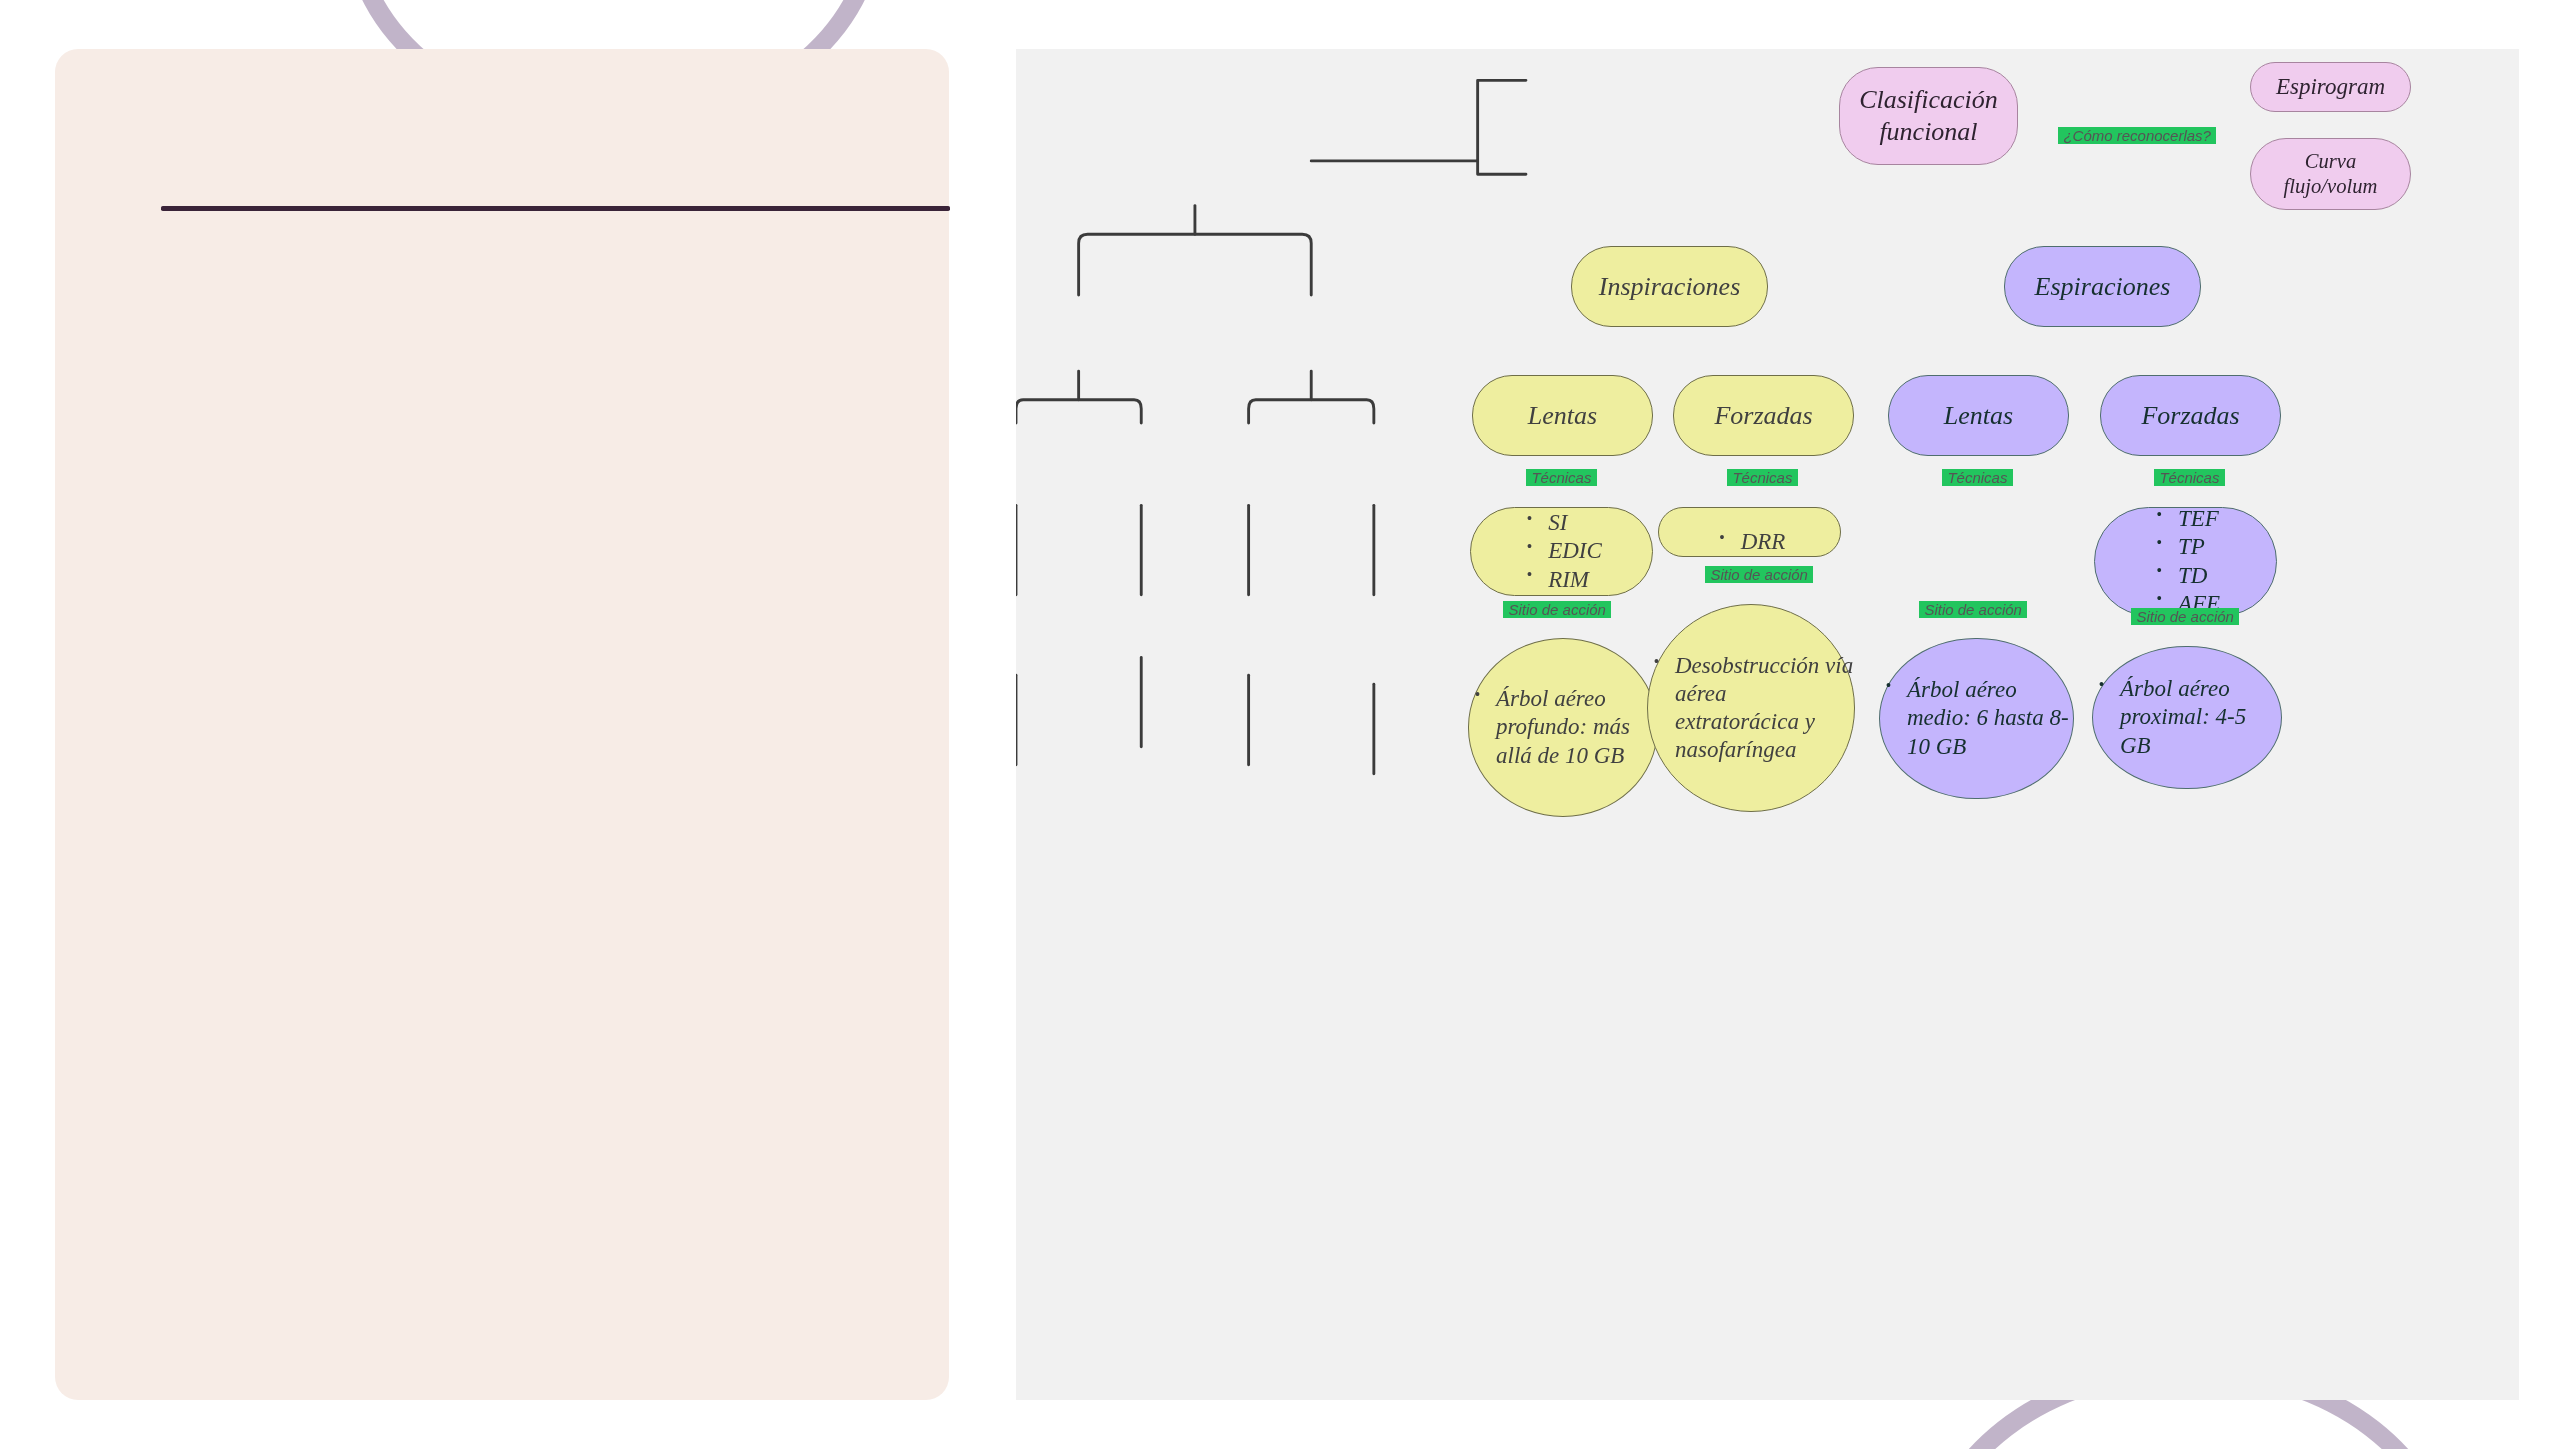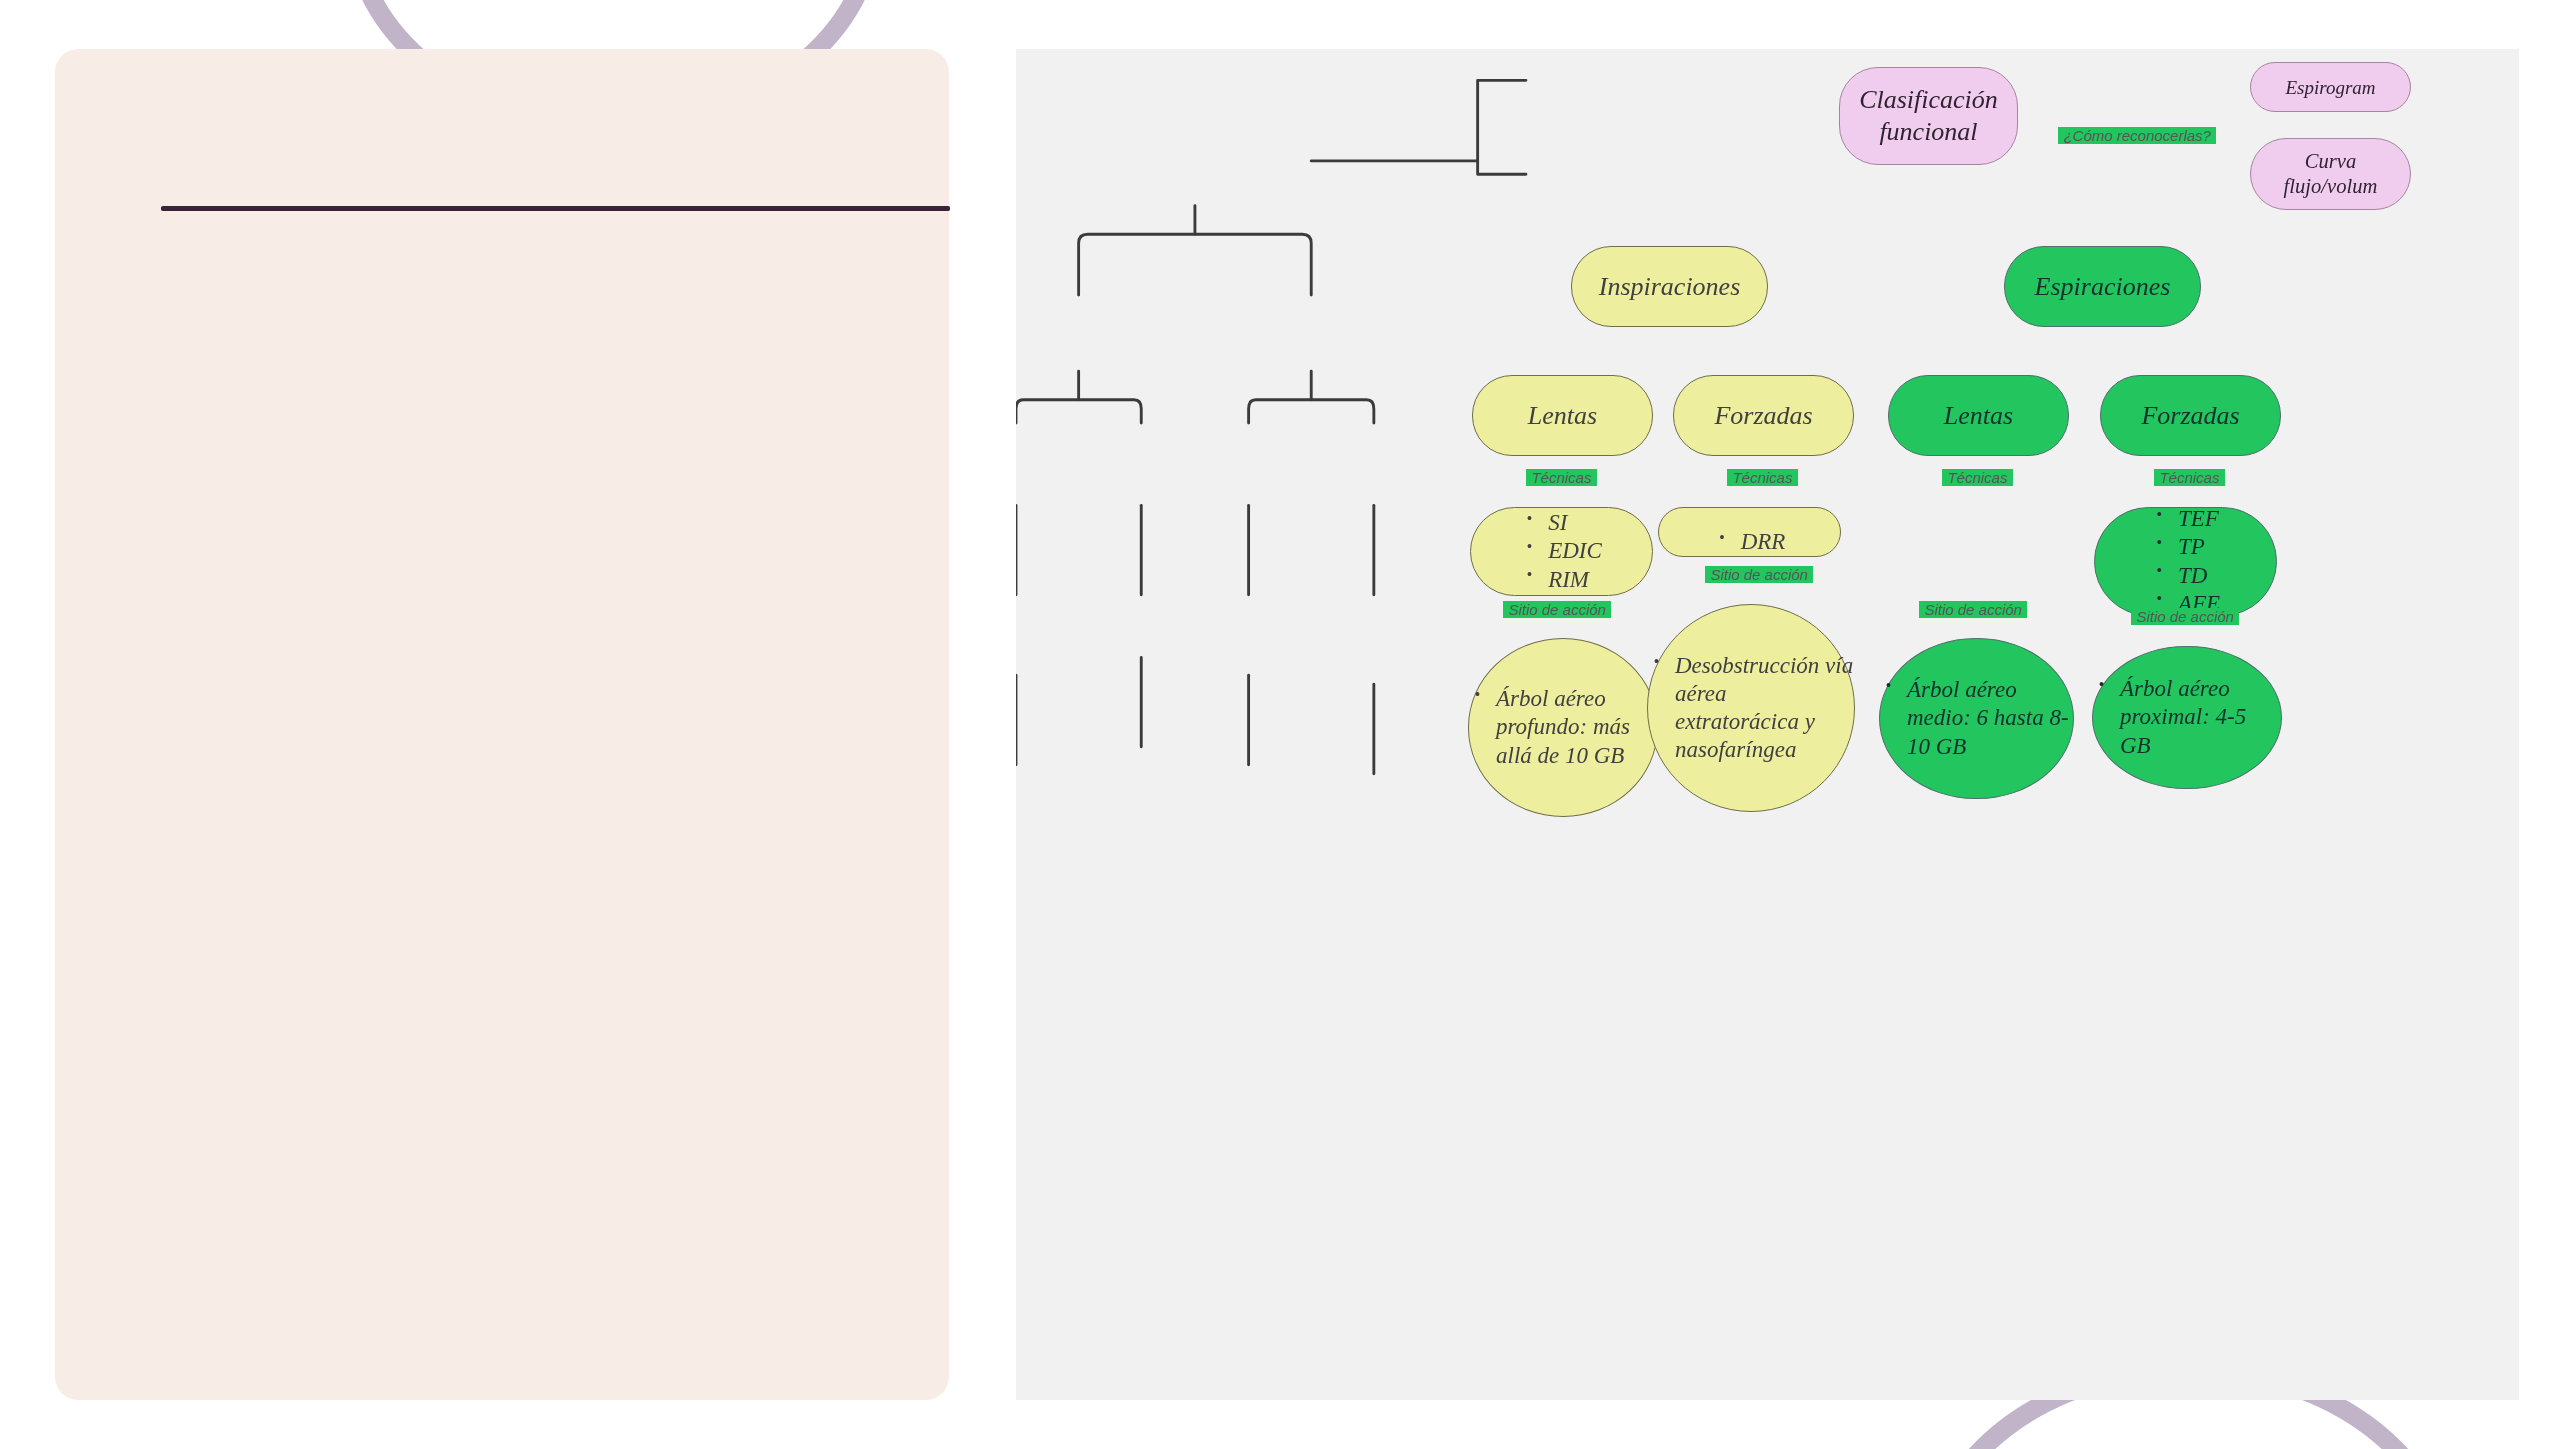--- a/index.html
+++ b/index.html
@@ -40,21 +40,21 @@
     border:1.4px solid #5f5f4d;
     display:flex;align-items:center;justify-content:center;
     text-align:center;
     color:#231f20;
     font-family:"Liberation Serif", serif;
     line-height:1.22;
     z-index:3;
   }
   .node.pink{background:#f0ccee;border-color:#a7849f;color:#2e2330;}
   .node.yellow{background:#eeee9f;border-color:#6e6e48;color:#404040;}
-  .node.teal{background:#22c55e;border-color:#4f6e6e;color:#16302f;}
+  .node.teal{background:#c4b5fd;border-color:#4f6e6e;color:#16302f;}
 
   .node .txt{display:block;padding:0 9px;}
 
   
   .node ul{
     list-style:none;margin:0;padding:0;text-align:left;
   }
   .node ul li{
     position:relative;padding-left:27px;margin:0;
   }
@@ -119,21 +119,21 @@
 
     <div class="node pink" style="left:823px;top:18px;width:179px;height:98px;border-radius:39px;font-size:26px;">
       <span class="txt">
         <span>Clasificación</span><br>
         <span>funcional</span>
       </span>
     </div>
 
     <div class="edge-label" style="left:1042px;top:78px;">¿Cómo reconocerlas?</div>
 
-    <div class="node pink" style="left:1234px;top:13.4px;width:161px;height:50px;border-radius:25px;font-size:19px;text-align:right;">
+    <div class="node pink" style="left:1234px;top:13.4px;width:161px;height:50px;border-radius:25px;font-size:23px;text-align:right;">
       <span class="txt">Espirogram</span>
     </div>
 
     <div class="node pink" style="left:1234px;top:89px;width:161px;height:72px;border-radius:36px;font-size:20.6px;">
       <span class="txt">
         <span>Curva</span><br>
         <span>flujo/volum</span>
       </span>
     </div>
 

